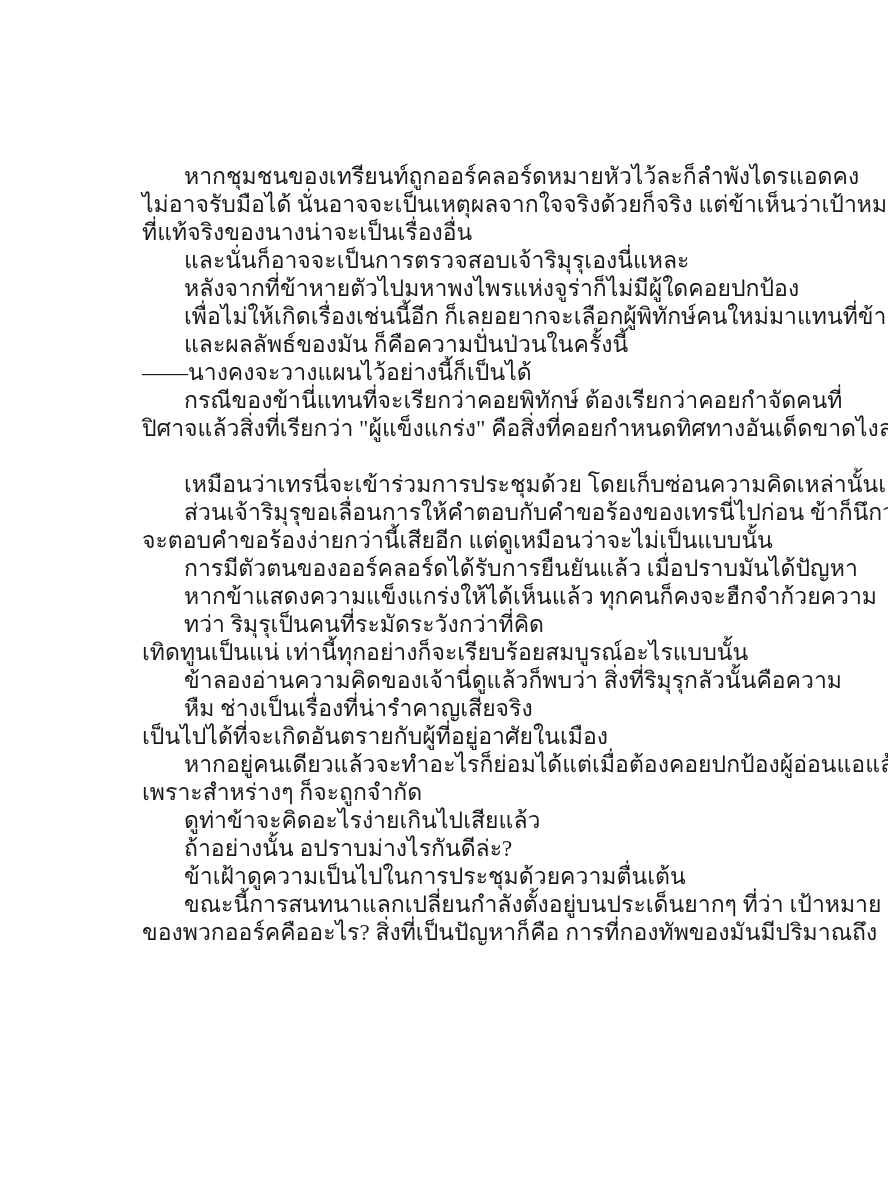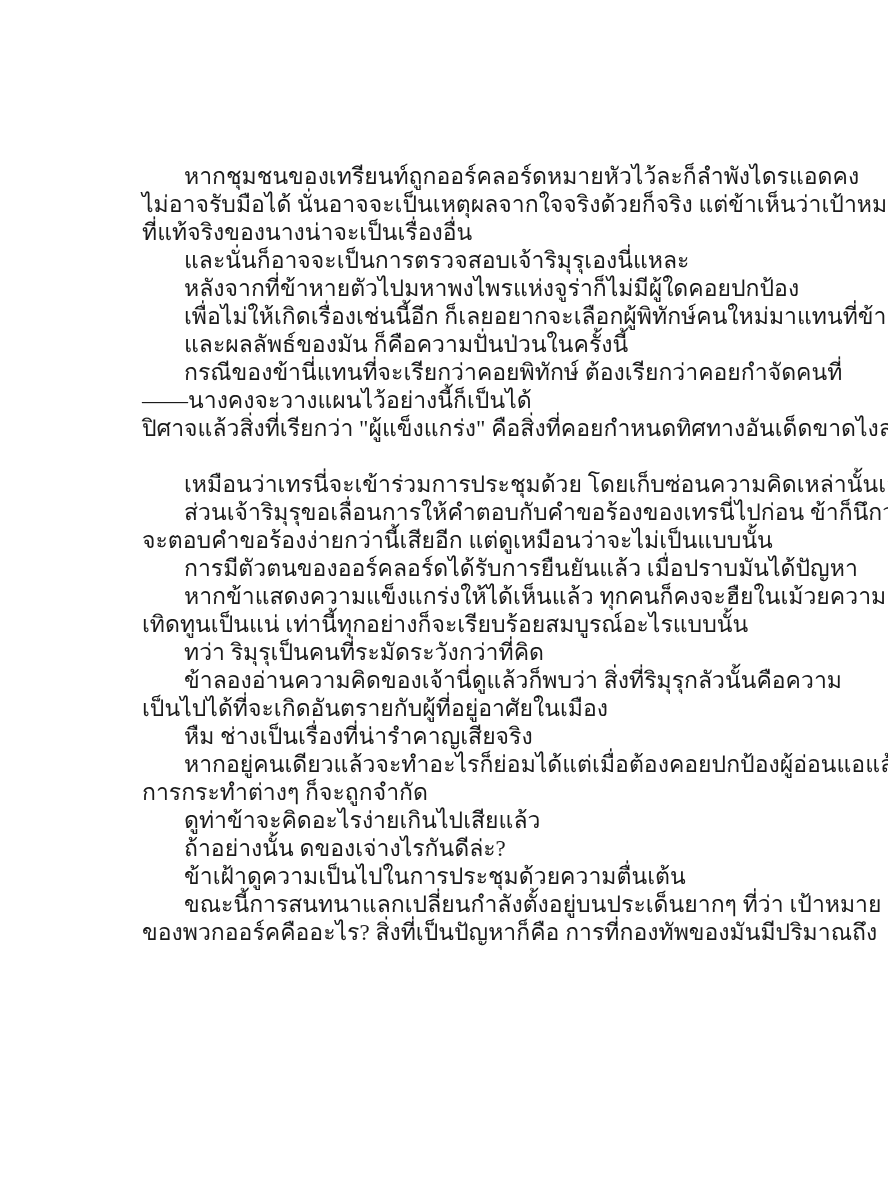--- a/index.html
+++ b/index.html
@@ -45,35 +45,35 @@
 
 <div class="page">
   <div class="text-block">
       <div class="line indent">หากชุมชนของเทรียนท์ถูกออร์คลอร์ดหมายหัวไว้ละก็ลำพังไดรแอดคง</div>
       <div class="line">ไม่อาจรับมือได้ นั่นอาจจะเป็นเหตุผลจากใจจริงด้วยก็จริง แต่ข้าเห็นว่าเป้าหมาย</div>
       <div class="line">ที่แท้จริงของนางน่าจะเป็นเรื่องอื่น</div>
       <div class="line indent">และนั่นก็อาจจะเป็นการตรวจสอบเจ้าริมุรุเองนี่แหละ</div>
       <div class="line indent">หลังจากที่ข้าหายตัวไปมหาพงไพรแห่งจูร่าก็ไม่มีผู้ใดคอยปกป้อง</div>
       <div class="line indent">เพื่อไม่ให้เกิดเรื่องเช่นนี้อีก ก็เลยอยากจะเลือกผู้พิทักษ์คนใหม่มาแทนที่ข้า</div>
       <div class="line indent">และผลลัพธ์ของมัน ก็คือความปั่นป่วนในครั้งนี้</div>
+      <div class="line">——นางคงจะวางแผนไว้อย่างนี้ก็เป็นได้</div>
       <div class="line indent">กรณีของข้านี่แทนที่จะเรียกว่าคอยพิทักษ์ ต้องเรียกว่าคอยกำจัดคนที่</div>
-      <div class="line">——นางคงจะวางแผนไว้อย่างนี้ก็เป็นได้</div>
       <div class="line">ปิศาจแล้วสิ่งที่เรียกว่า "ผู้แข็งแกร่ง" คือสิ่งที่คอยกำหนดทิศทางอันเด็ดขาดไงล่ะ</div>
       <div class="line blank"></div>
       <div class="line indent">เหมือนว่าเทรนี่จะเข้าร่วมการประชุมด้วย โดยเก็บซ่อนความคิดเหล่านั้นเอาไว้</div>
       <div class="line indent">ส่วนเจ้าริมุรุขอเลื่อนการให้คำตอบกับคำขอร้องของเทรนี่ไปก่อน ข้าก็นึกว่า</div>
       <div class="line">จะตอบคำขอร้องง่ายกว่านี้เสียอีก แต่ดูเหมือนว่าจะไม่เป็นแบบนั้น</div>
       <div class="line indent">การมีตัวตนของออร์คลอร์ดได้รับการยืนยันแล้ว เมื่อปราบมันได้ปัญหา</div>
-      <div class="line indent">หากข้าแสดงความแข็งแกร่งให้ได้เห็นแล้ว ทุกคนก็คงจะฮืยในเม้วยความ</div>
+      <div class="line indent">หากข้าแสดงความแข็งแกร่งให้ได้เห็นแล้ว ทุกคนก็คงจะฮืกจำก้วยความ</div>
+      <div class="line indent">ทว่า ริมุรุเป็นคนที่ระมัดระวังกว่าที่คิด</div>
       <div class="line">เทิดทูนเป็นแน่ เท่านี้ทุกอย่างก็จะเรียบร้อยสมบูรณ์อะไรแบบนั้น</div>
-      <div class="line indent">ทว่า ริมุรุเป็นคนที่ระมัดระวังกว่าที่คิด</div>
       <div class="line indent">ข้าลองอ่านความคิดของเจ้านี่ดูแล้วก็พบว่า สิ่งที่ริมุรุกลัวนั้นคือความ</div>
+      <div class="line indent">หืม ช่างเป็นเรื่องที่น่ารำคาญเสียจริง</div>
       <div class="line">เป็นไปได้ที่จะเกิดอันตรายกับผู้ที่อยู่อาศัยในเมือง</div>
-      <div class="line indent">หืม ช่างเป็นเรื่องที่น่ารำคาญเสียจริง</div>
       <div class="line indent">หากอยู่คนเดียวแล้วจะทำอะไรก็ย่อมได้แต่เมื่อต้องคอยปกป้องผู้อ่อนแอแล้ว</div>
-      <div class="line">การกระทำต่างๆ ก็จะถูกจำกัด</div>
+      <div class="line">เพราะสำหร่างๆ ก็จะถูกจำกัด</div>
       <div class="line indent">ดูท่าข้าจะคิดอะไรง่ายเกินไปเสียแล้ว</div>
-      <div class="line indent">ถ้าอย่างนั้น ดของเจ่างไรกันดีล่ะ?</div>
+      <div class="line indent">ถ้าอย่างนั้น อปราบม่างไรกันดีล่ะ?</div>
       <div class="line indent">ข้าเฝ้าดูความเป็นไปในการประชุมด้วยความตื่นเต้น</div>
       <div class="line indent">ขณะนี้การสนทนาแลกเปลี่ยนกำลังตั้งอยู่บนประเด็นยากๆ ที่ว่า เป้าหมาย</div>
       <div class="line">ของพวกออร์คคืออะไร? สิ่งที่เป็นปัญหาก็คือ การที่กองทัพของมันมีปริมาณถึง</div>
     </div>
 </div>
 
 </body></html>

